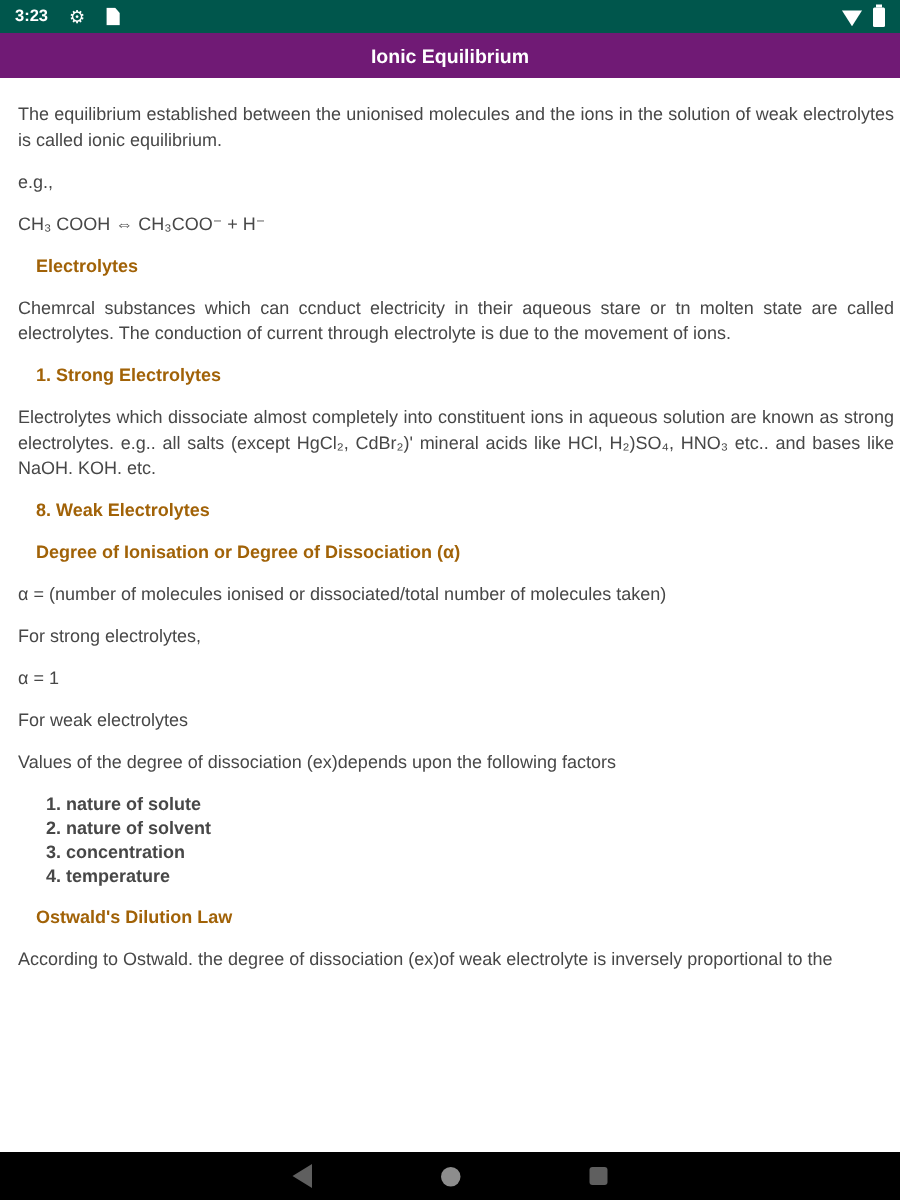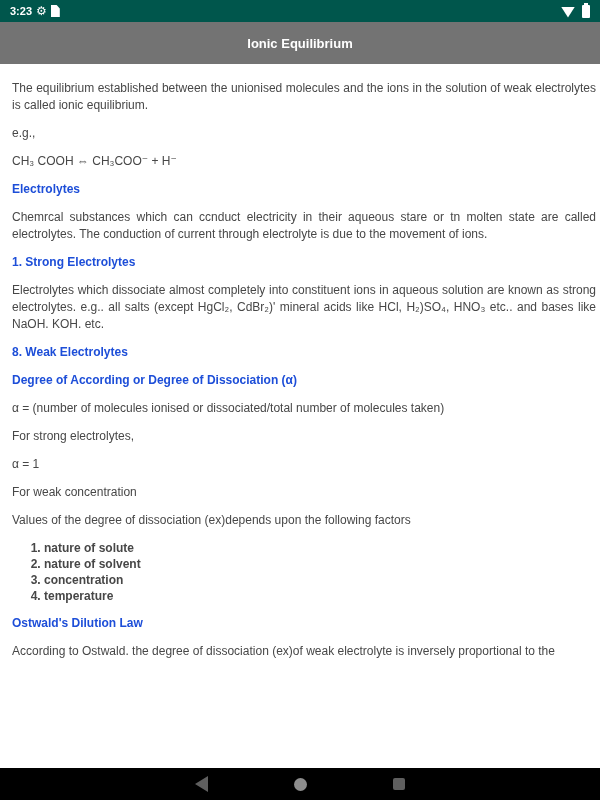--- a/index.html
+++ b/index.html
@@ -7,48 +7,48 @@
   body { font-family: "Liberation Sans", "DejaVu Sans", sans-serif; background: #fff; }
 
   .screen { width: 600px; height: 800px; display: flex; flex-direction: column; }
 
   
   .status-bar {
     height: 22px; background: #00564C; color: #fff;
     display: flex; justify-content: space-between; align-items: center;
     padding: 0 10px; flex: 0 0 auto;
   }
-  .sb-left { display: flex; align-items: center; gap: 4px; font-size: 11px; font-weight: bold; }
+  .sb-left { display: flex; align-items: center; gap: 14px; font-size: 11px; font-weight: bold; }
   .gear-glyph { font-size: 12px; line-height: 1; font-weight: normal; }
   .doc-shape { display: inline-block; width: 9px; height: 12px; background: #fff;
     clip-path: polygon(0 0, 65% 0, 100% 30%, 100% 100%, 0 100%); }
   .sb-right { display: flex; align-items: flex-end; gap: 7px; }
   .wifi-shape { display: inline-block; width: 14px; height: 11px; background: #fff;
     clip-path: polygon(0 0, 100% 0, 50% 100%); }
   .battery-shape { display: inline-block; width: 8px; height: 13px; background: #fff;
     border-radius: 1px; position: relative; }
   .battery-shape::before { content: ""; position: absolute; top: -2px; left: 2px;
     width: 4px; height: 2px; background: #fff; }
 
   
   .app-bar {
-    height: 42px; background: #737373; flex: 0 0 auto;
+    height: 30px; background: #701a75; flex: 0 0 auto;
     display: flex; align-items: center; justify-content: center;
   }
   .app-title { color: #fff; font-size: 13px; font-weight: bold; }
 
   
   .content {
     flex: 1 1 auto; background: #fff; overflow: hidden;
     padding: 16px 4px 0 12px;
     color: #474747; font-size: 12px; line-height: 17px;
   }
   .para { margin: 0 0 11px 0; text-align: justify; }
   .line { margin: 0 0 11px 0; }
-  .heading { margin: 0 0 11px 0; font-size: 12px; font-weight: bold; color: #1d4ed8; line-height: 17px; }
+  .heading { margin: 0 0 11px 12px; font-size: 12px; font-weight: bold; color: #a16207; line-height: 17px; }
   ol.factors { margin: 0 0 11px 0; padding-left: 32px; }
   ol.factors li { line-height: 16px; font-weight: bold; }
 
   
   .nav-bar {
     height: 32px; background: #000; flex: 0 0 auto;
     display: flex; align-items: center; justify-content: center; gap: 86px;
   }
   .nav-back {
     width: 0; height: 0; cursor: pointer;
@@ -85,25 +85,25 @@
     <p class="line">CH₃ COOH ⇔ CH₃COO⁻ + H⁻</p>
 
     <h3 class="heading">Electrolytes</h3>
     <p class="para">Chemrcal substances which can ccnduct electricity in their aqueous stare or tn molten state are called electrolytes. The conduction of current through electrolyte is due to the movement of ions.</p>
 
     <h3 class="heading">1. Strong Electrolytes</h3>
     <p class="para">Electrolytes which dissociate almost completely into constituent ions in aqueous solution are known as strong electrolytes. e.g.. all salts (except HgCl₂, CdBr₂)' mineral acids like HCl, H₂)SO₄, HNO₃ etc.. and bases like NaOH. KOH. etc.</p>
 
     <h3 class="heading">8. Weak Electrolytes</h3>
 
-    <h3 class="heading">Degree of According or Degree of Dissociation (α)</h3>
+    <h3 class="heading">Degree of Ionisation or Degree of Dissociation (α)</h3>
     <p class="line">α = (number of molecules ionised or dissociated/total number of molecules taken)</p>
     <p class="line">For strong electrolytes,</p>
     <p class="line">α = 1</p>
-    <p class="line">For weak concentration</p>
+    <p class="line">For weak electrolytes</p>
     <p class="line">Values of the degree of dissociation (ex)depends upon the following factors</p>
 
     <ol class="factors">
       <li>nature of solute</li>
       <li>nature of solvent</li>
       <li>concentration</li>
       <li>temperature</li>
     </ol>
 
     <h3 class="heading">Ostwald's Dilution Law</h3>

